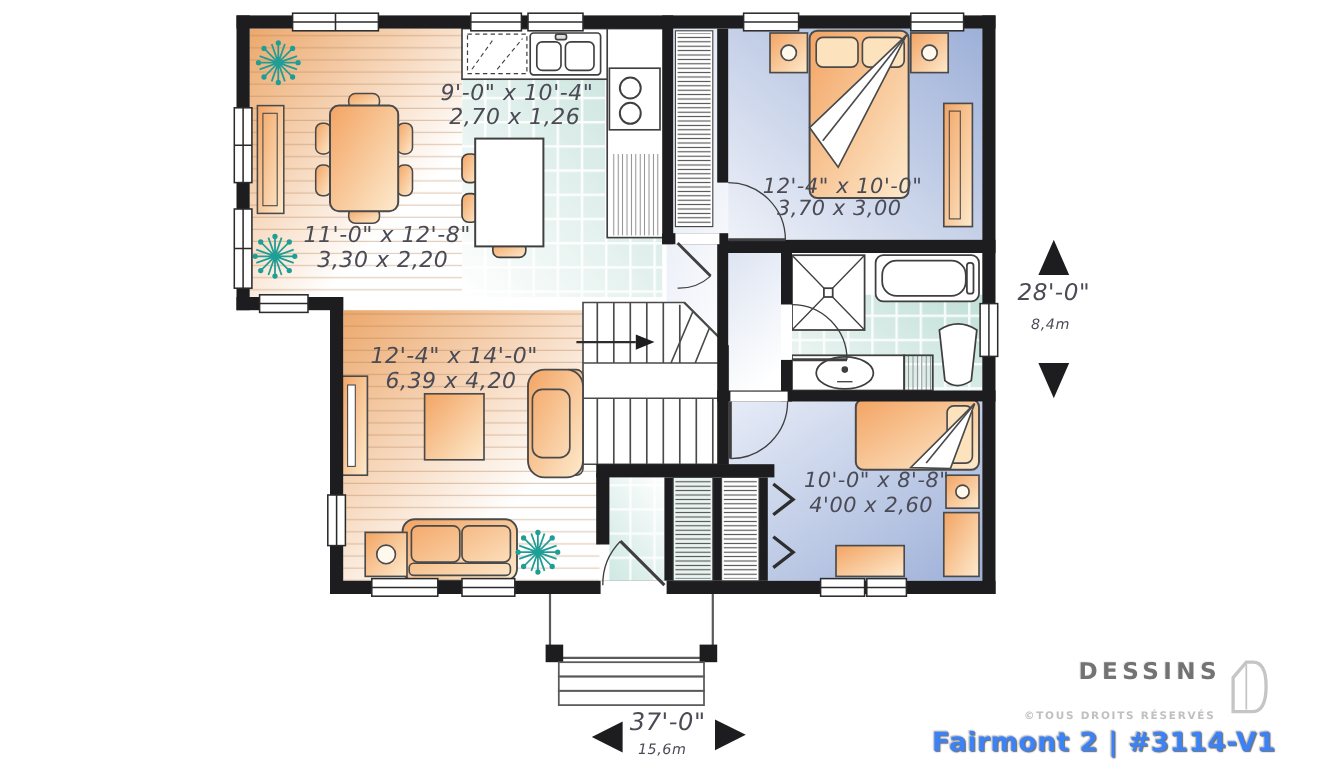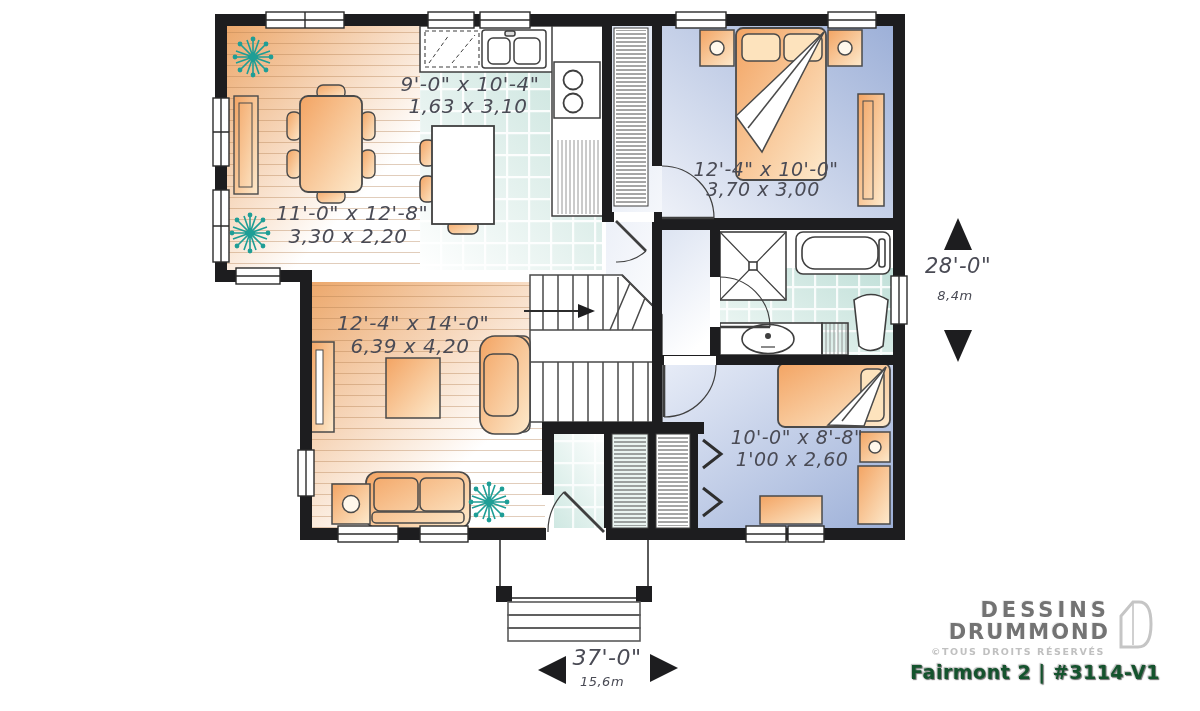--- a/index.html
+++ b/index.html
@@ -10,21 +10,21 @@
        font-style:italic;color:#4a4b55;letter-spacing:.5px;line-height:1;z-index:5;}
   .room-lbl{font-size:20px;}
   .room-lbl.sm{font-size:19px;}
   .dim-lbl{font-size:21px;}
   .dim-lbl.big{font-size:22px;}
   .dim-lbl.m{font-size:13px;}
   .logo-line{position:absolute;color:#737373;font-weight:600;letter-spacing:3px;
              font-size:21px;text-align:left;z-index:5;text-shadow:1px 1px 0 #fff,-1px -1px 0 #efefef;}
   .logo-rights{position:absolute;color:#c0c0c0;font-size:9.5px;letter-spacing:1.6px;
                font-weight:600;text-align:center;z-index:5;}
-  .logo-title{position:absolute;color:#14532d;font-weight:bold;font-size:19px;
+  .logo-title{position:absolute;color:#3b82f6;font-weight:bold;font-size:24px;
               letter-spacing:.5px;text-align:right;z-index:5;
               text-shadow:1px 1px 1px #6f6f6f,-1px -1px 1px #bdbdbd,0 0 2px #9a9a9a;}
 </style>
 </head>
 <body>
 
 <div id="stage">
 
 <svg id="plan-svg" width="1200" height="711" viewBox="0 0 1200 711">
   <defs>
@@ -365,38 +365,37 @@
     <polygon points="678,668 650,654 650,682"></polygon>
   </g>
 
   <g stroke="#c5c5c5" stroke-width="3" fill="none">
     <path d="M1121 647 V616 L1133 602 H1139 C1148 602 1151 612 1151 624 C1151 638 1147 647 1138 647 Z"></path>
     <path d="M1133 602 V645" stroke-width="1.6"></path>
   </g>
 </svg>
 
 <div class="lbl room-lbl" style="left:470px;top:74px">9'-0" x 10'-4"</div>
-<div class="lbl room-lbl" style="left:468px;top:96px">1,63 x 3,10</div>
+<div class="lbl room-lbl" style="left:468px;top:96px">2,70 x 1,26</div>
 
 <div class="lbl room-lbl" style="left:352px;top:203px">11'-0" x 12'-8"</div>
 <div class="lbl room-lbl" style="left:348px;top:226px">3,30 x 2,20</div>
 
 <div class="lbl room-lbl sm" style="left:766px;top:160px">12'-4" x 10'-0"</div>
 <div class="lbl room-lbl sm" style="left:763px;top:180px">3,70 x 3,00</div>
 
 <div class="lbl room-lbl" style="left:413px;top:313px">12'-4" x 14'-0"</div>
 <div class="lbl room-lbl" style="left:410px;top:336px">6,39 x 4,20</div>
 
 <div class="lbl room-lbl sm" style="left:797px;top:428px">10'-0" x 8'-8"</div>
-<div class="lbl room-lbl sm" style="left:792px;top:450px">1'00 x 2,60</div>
+<div class="lbl room-lbl sm" style="left:792px;top:450px">4'00 x 2,60</div>
 
 <div class="lbl dim-lbl" style="left:958px;top:256px">28'-0"</div>
 <div class="lbl dim-lbl m" style="left:955px;top:289px">8,4m</div>
 
 <div class="lbl dim-lbl big" style="left:607px;top:647px">37'-0"</div>
 <div class="lbl dim-lbl m" style="left:602px;top:675px">15,6m</div>
 
 <div class="logo-line" style="right:90px;top:598px;letter-spacing:4px">DESSINS</div>
-<div class="logo-line" style="right:90px;top:620px;letter-spacing:2px">DRUMMOND</div>
 <div class="logo-rights" style="right:95px;top:646px">©TOUS DROITS RÉSERVÉS</div>
 <div class="logo-title" style="right:40px;top:661px">Fairmont 2 | #3114-V1</div>
 
 </div>
 
 </body></html>

